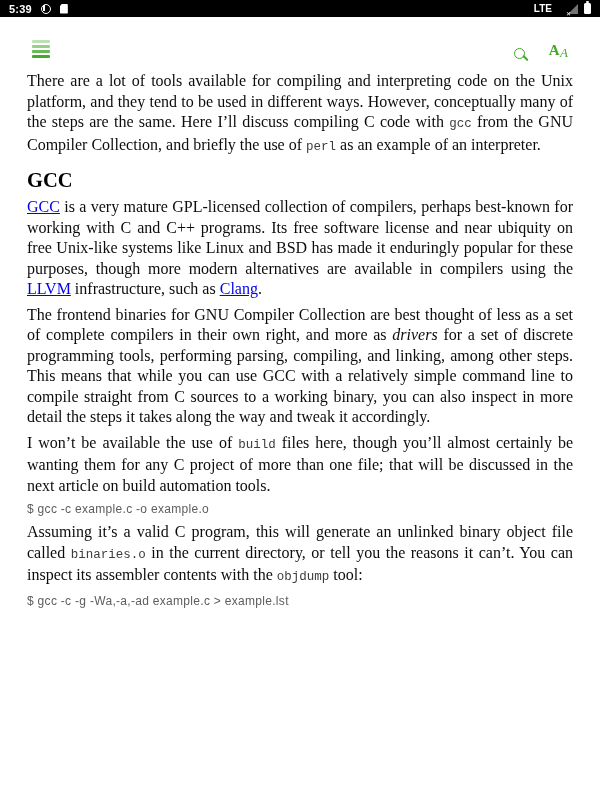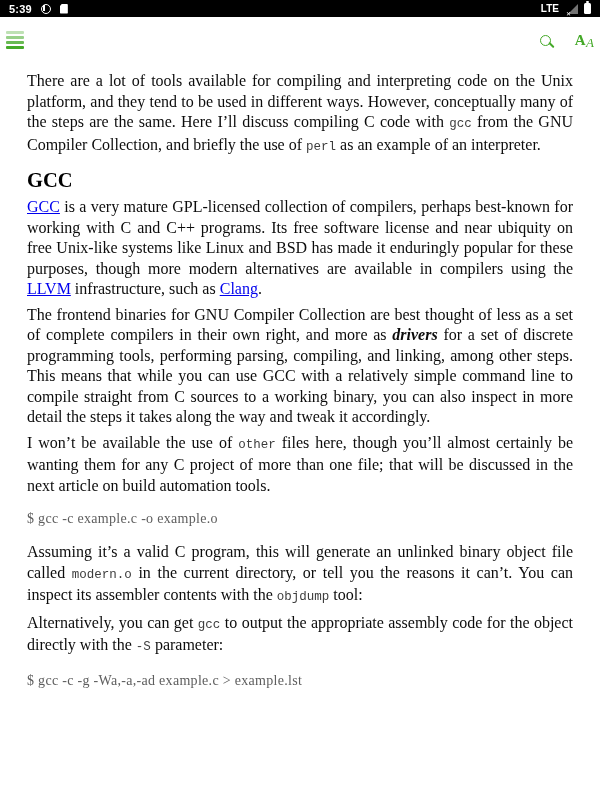--- a/index.html
+++ b/index.html
@@ -22,40 +22,40 @@
   .sb-circle::before {
     content: ""; position: absolute; left: 1px; top: 0.5px;
     width: 2px; height: 6px; background: #fff;
   }
   .sb-sim {
     width: 8px; height: 10px; background: #fff; margin-left: 9px;
     clip-path: polygon(0 28%, 28% 0, 100% 0, 100% 100%, 0 100%);
     border-radius: 1px;
   }
   .sb-spacer { flex: 1; }
-  .sb-net { font-size: 10px; font-weight: bold; margin-right: 8px; }
+  .sb-net { font-size: 10px; font-weight: bold; margin-right: 15px; }
   .sb-signal { width: 11px; height: 10px; margin-right: 6px; }
   .sb-signal::before {
     content: ""; position: absolute; right: 0; bottom: 0;
     border-left: 10px solid transparent; border-bottom: 10px solid rgba(255,255,255,0.45);
   }
   .sb-signal::after {
     content: "\2715"; position: absolute; left: -1px; bottom: -3px;
     font-size: 6px; font-weight: bold; color: #fff; font-family: "DejaVu Sans", sans-serif;
   }
   .sb-battery { width: 7px; height: 11px; background: #fff; border-radius: 1.5px; }
   .sb-battery::before {
     content: ""; position: absolute; top: -2px; left: 2px;
     width: 3px; height: 2px; background: #fff; border-radius: 1px;
   }
 
   
   .toolbar {
     height: 46px; flex: 0 0 46px; background: #fff;
-    display: flex; align-items: center; padding: 0 2px;
+    display: flex; align-items: flex-end; padding: 0 28px;
   }
   .icon-btn { background: none; border: none; cursor: pointer; padding: 4px; display: flex; align-items: center; }
   .hamburger { display: flex; flex-direction: column; justify-content: center; }
   .hamburger .bar { width: 18px; height: 2.5px; border-radius: 1px; margin: 1.25px 0; background: var(--accent); }
   .hamburger .b1 { opacity: 0.35; }
   .hamburger .b2 { opacity: 0.55; }
   .hamburger .b3 { opacity: 0.8; }
   .hamburger .b4 { opacity: 1; }
   .tb-spacer { flex: 1; }
   .search-glyph { position: relative; display: inline-block; width: 11px; height: 11px; border: 1.8px solid var(--accent); border-radius: 50%; }
@@ -72,27 +72,27 @@
     flex: 1; overflow: hidden; padding: 3px 27px 0 27px;
     font-size: 16px; line-height: 20.5px; color: #0c0c0c;
     text-align: justify;
   }
   .content p { margin: 5px 0; }
   .content h2 {
     font-size: 20.5px; line-height: 23px; font-weight: bold;
     margin: 12px 0 3px 0; text-align: left; color: #000;
   }
   .content pre {
-    font-family: Liberation Serif, serif; font-size: 14px; line-height: 12px;
-    color: #5d5d5d; margin: 17px 0; letter-spacing: 0.3px; text-align: left; white-space: pre;
+    font-family: Liberation Sans, sans-serif; font-size: 12px; line-height: 12px;
+    color: #5d5d5d; margin: 7px 0; letter-spacing: 0.3px; text-align: left; white-space: pre;
   }
   .content .code {
     font-family: "Liberation Mono", monospace; font-size: 12.5px; color: #3c3c3c;
   }
-  .content .em { font-style: italic; font-weight: bold; }
+  .content .em { font-style: italic; }
   .content a { color: #0000EE; text-decoration: underline; }
 </style>
 </head>
 <body>
 
 <div class="screen">
 
   <div class="status-bar">
     <span class="sb-time">5:39</span>
     <span class="sb-icon sb-circle"></span>
@@ -117,20 +117,19 @@
     <button class="icon-btn font-btn" aria-label="Text settings">
       <span><span class="fA">A</span><span class="fA2">A</span></span>
     </button>
   </div>
 
   <div class="content">
       <p><span>There are a lot of tools available for compiling and interpreting code on the Unix platform, and they tend to be used in different ways. However, conceptually many of the steps are the same. Here I’ll discuss compiling C code with </span><span class="code">gcc</span><span> from the GNU Compiler Collection, and briefly the use of </span><span class="code">perl</span><span> as an example of an interpreter.</span></p>
       <h2>GCC</h2>
       <p><a href="#">GCC</a><span> is a very mature GPL-licensed collection of compilers, perhaps best-known for working with C and C++ programs. Its free software license and near ubiquity on free Unix-like systems like Linux and BSD has made it enduringly popular for these purposes, though more modern alternatives are available in compilers using the </span><a href="#">LLVM</a><span> infrastructure, such as </span><a href="#">Clang</a><span>.</span></p>
       <p><span>The frontend binaries for GNU Compiler Collection are best thought of less as a set of complete compilers in their own right, and more as </span><span class="em">drivers</span><span> for a set of discrete programming tools, performing parsing, compiling, and linking, among other steps. This means that while you can use GCC with a relatively simple command line to compile straight from C sources to a working binary, you can also inspect in more detail the steps it takes along the way and tweak it accordingly.</span></p>
-      <p><span>I won’t be available the use of </span><span class="code">other</span><span> files here, though you’ll almost certainly be wanting them for any C project of more than one file; that will be discussed in the next article on build automation tools.</span></p>
+      <p><span>I won’t be available the use of </span><span class="code">build</span><span> files here, though you’ll almost certainly be wanting them for any C project of more than one file; that will be discussed in the next article on build automation tools.</span></p>
       <pre>$ gcc -c example.c -o example.o</pre>
-      <p><span>Assuming it’s a valid C program, this will generate an unlinked binary object file called </span><span class="code">modern.o</span><span> in the current directory, or tell you the reasons it can’t. You can inspect its assembler contents with the </span><span class="code">objdump</span><span> tool:</span></p>
-      <p><span>Alternatively, you can get </span><span class="code">gcc</span><span> to output the appropriate assembly code for the object directly with the </span><span class="code">-S</span><span> parameter:</span></p>
+      <p><span>Assuming it’s a valid C program, this will generate an unlinked binary object file called </span><span class="code">binaries.o</span><span> in the current directory, or tell you the reasons it can’t. You can inspect its assembler contents with the </span><span class="code">objdump</span><span> tool:</span></p>
       <pre>$ gcc -c -g -Wa,-a,-ad example.c &gt; example.lst</pre>
     </div>
 
 </div>
 
 </body></html>

